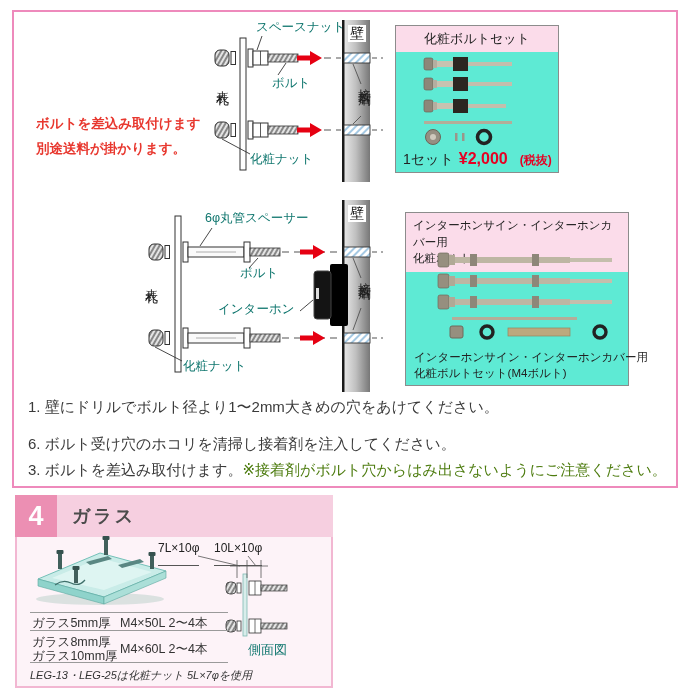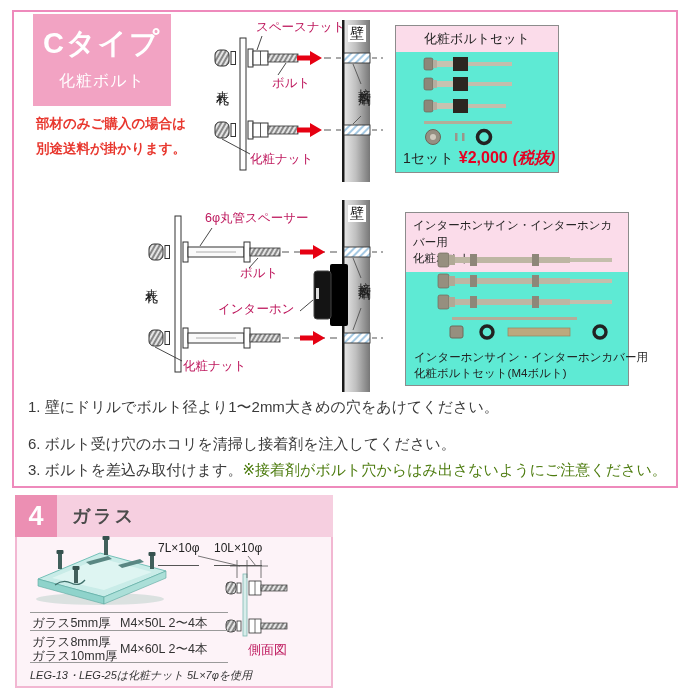--- a/index.html
+++ b/index.html
@@ -6,35 +6,35 @@
   .page{position:relative;width:700px;height:700px;background:#fff;overflow:hidden;
         font-family:"Liberation Sans","DejaVu Sans",sans-serif;color:#222;}
   
   .top-box{position:absolute;left:12px;top:10px;width:666px;height:478px;
            border:2.5px solid #ee8abc;background:#fff;box-sizing:border-box;}
   .type-box{position:absolute;left:33px;top:14px;width:138px;height:92px;background:#f2a3c3;
             text-align:center;color:#fff;}
   .type-title{font-size:29px;font-weight:bold;letter-spacing:2px;margin-top:10px;}
   .type-sub{font-size:16px;margin-top:7px;letter-spacing:1px;}
   .warn{position:absolute;font-size:13.5px;font-weight:bold;color:#e8382f;white-space:nowrap;}
-  .lab{position:absolute;font-size:12.5px;color:#be185d;white-space:nowrap;line-height:1.05;}
+  .lab{position:absolute;font-size:12.5px;color:#0f766e;white-space:nowrap;line-height:1.05;}
   .vlab{position:absolute;font-size:13px;color:#1c1c1c;writing-mode:vertical-rl;
         text-orientation:upright;letter-spacing:2px;line-height:1;}
   .wall-lab{position:absolute;font-size:14px;color:#111;background:#fff;padding:0 2px;line-height:17px;}
   
   .pbox{position:absolute;background:#5eead4;border:1px solid #8c8c8c;box-sizing:border-box;}
   .pbox1{left:395px;top:25px;width:164px;height:148px;}
   .pbox2{left:405px;top:212px;width:224px;height:174px;}
   .pstrip{background:#fbdcea;color:#222;}
   .pstrip1{height:26px;line-height:26px;text-align:center;font-size:13px;}
   .pstrip2{padding:4px 7px 5px 7px;font-size:11.5px;line-height:1.45;}
   .price{position:absolute;left:7px;bottom:3px;white-space:nowrap;}
   .price-pre{font-size:14px;color:#222;}
   .price-val{font-size:16px;font-weight:bold;color:#e60023;margin-left:5px;}
-  .price-tax{font-size:16px;font-weight:bold;color:#e60023;margin-left:5px;font-style:italic;}
+  .price-tax{font-size:12px;font-weight:bold;color:#e60023;margin-left:12px;}
   .pcaption{position:absolute;left:8px;bottom:4px;font-size:11.5px;color:#222;line-height:1.4;white-space:nowrap;}
   
   .step{position:absolute;left:28px;font-size:15px;color:#3a3a3a;white-space:nowrap;}
   .step-red{color:#4d7c0f;margin-top:48px;}
   
   .glass-bar{position:absolute;left:15px;top:495px;width:318px;height:42px;background:#f6cfe0;}
   .glass-num{position:absolute;left:15px;top:495px;width:42px;height:42px;background:#ec8fb3;
              color:#fff;font-size:27px;font-weight:bold;text-align:center;line-height:42px;}
   .glass-title{position:absolute;left:72px;top:504px;font-size:18px;color:#4c4c4c;letter-spacing:3px;font-weight:bold;}
   .glass-content{position:absolute;left:15px;top:537px;width:318px;height:151px;background:#fdf3f8;
@@ -266,25 +266,21 @@
       <rect x="261" y="585" width="26" height="6" fill="url(#pth)" stroke="#333" stroke-width="0.7"></rect>
 
       <rect x="226" y="620" width="10" height="12" rx="4" fill="url(#pth)" stroke="#333" stroke-width="0.8"></rect>
       <rect x="237" y="621" width="4" height="10" fill="#fff" stroke="#333" stroke-width="0.8"></rect>
       <rect x="249" y="619" width="12" height="14" fill="#fff" stroke="#333" stroke-width="0.8"></rect>
       <line x1="255" y1="619" x2="255" y2="633" stroke="#333" stroke-width="0.7"></line>
       <rect x="261" y="623" width="26" height="6" fill="url(#pth)" stroke="#333" stroke-width="0.7"></rect>
     </g>
   </svg>
 
-  <div class="type-box">
-    <div class="type-title">Cタイプ</div>
-    <div class="type-sub">化粧ボルト</div>
-  </div>
-  <div class="warn" style="left:36px;top:115px">部材のみご購入の場合は</div>
+  <div class="warn" style="left:36px;top:115px">ボルトを差込み取付けます</div>
   <div class="warn" style="left:36px;top:140px">別途送料が掛かります。</div>
 
   <div class="lab" style="left:256px;top:21px">スペースナット</div>
   <div class="wall-lab" style="left:348px;top:25px">壁</div>
   <div class="lab" style="left:272px;top:77px">ボルト</div>
   <div class="vlab" style="left:216px;top:80px">表札</div>
   <div class="vlab" style="left:358px;top:78px">接着剤</div>
   <div class="lab" style="left:250px;top:153px">化粧ナット</div>
 
   <div class="lab" style="left:205px;top:212px">6φ丸管スペーサー</div>

